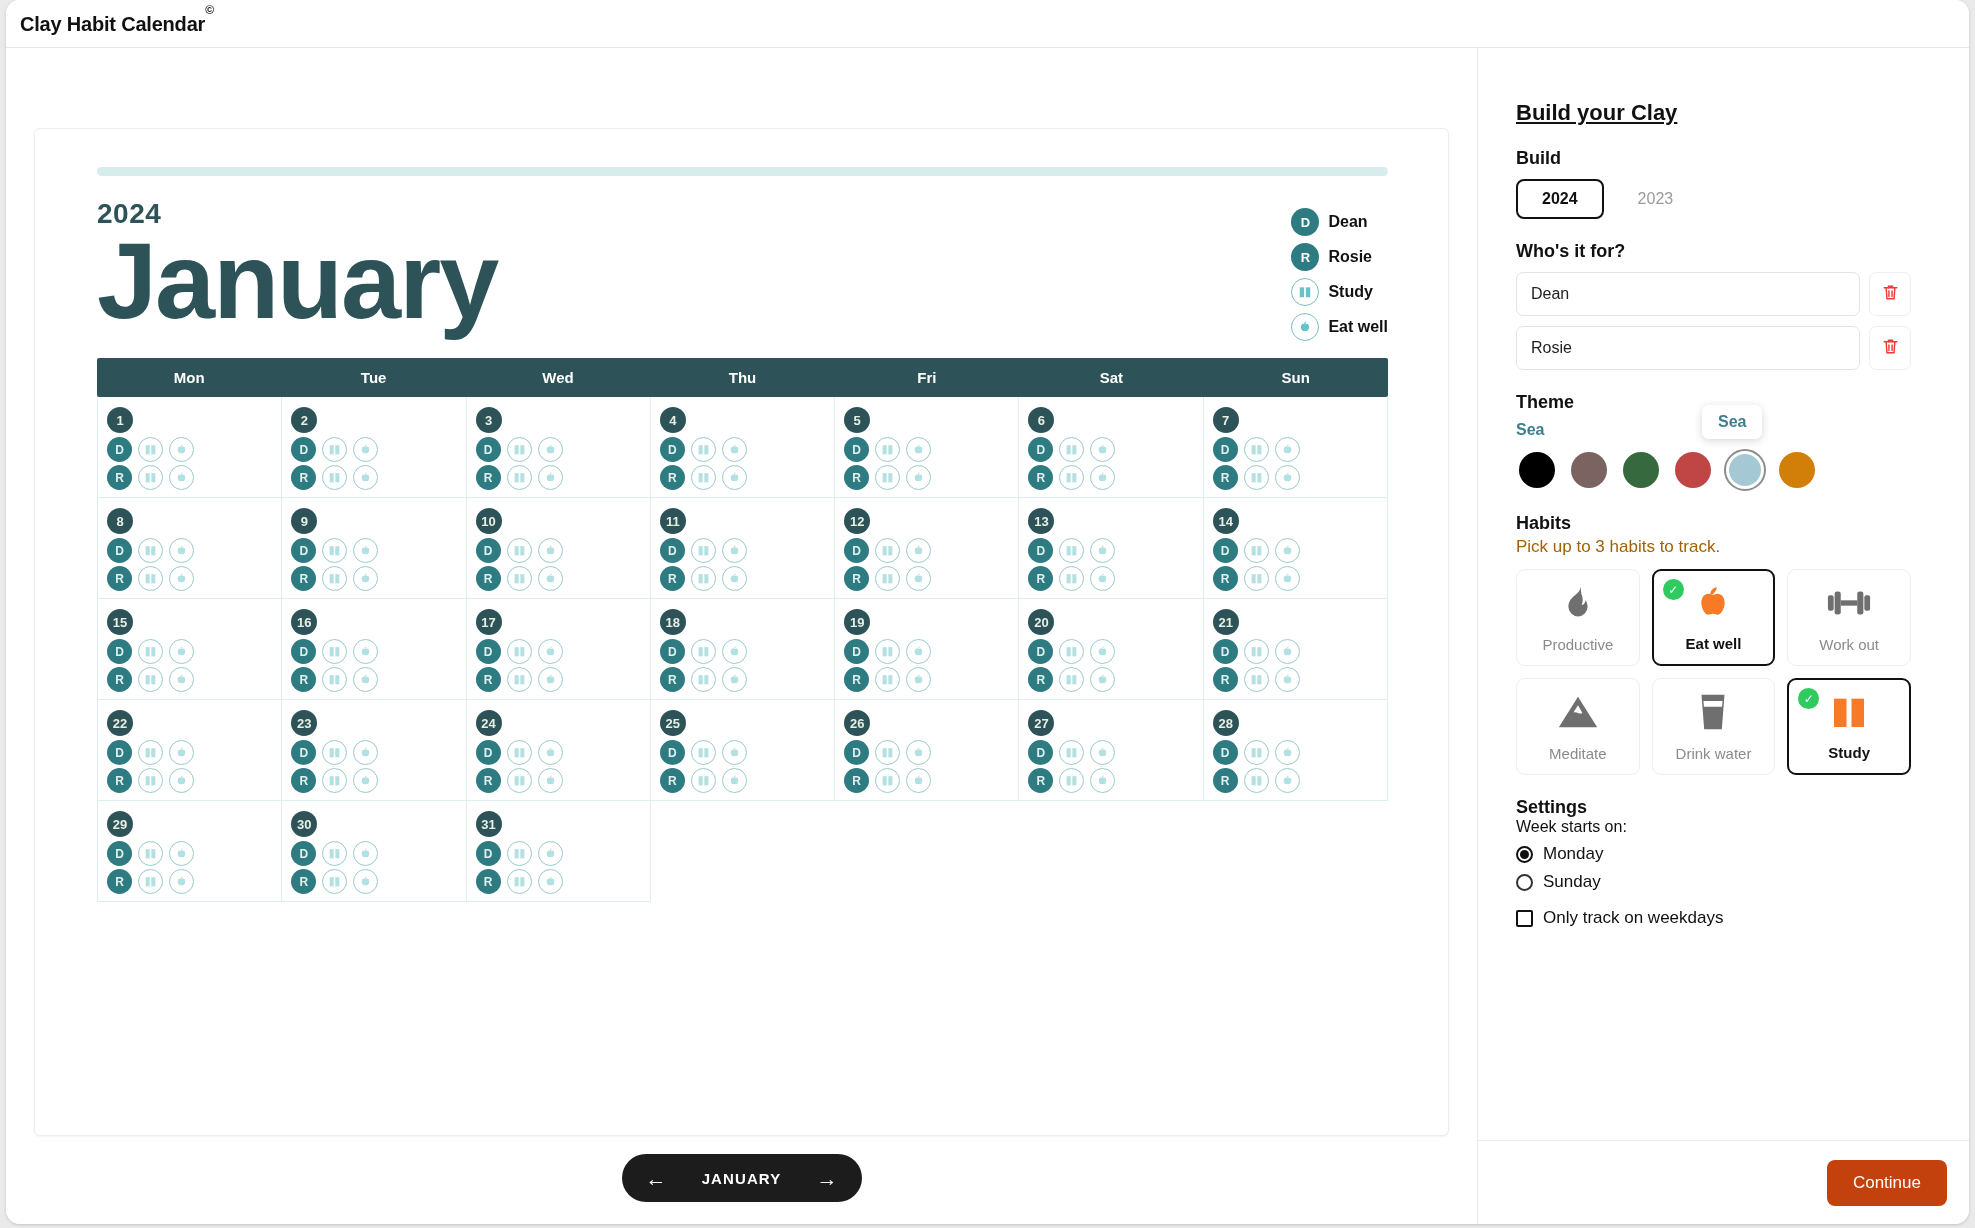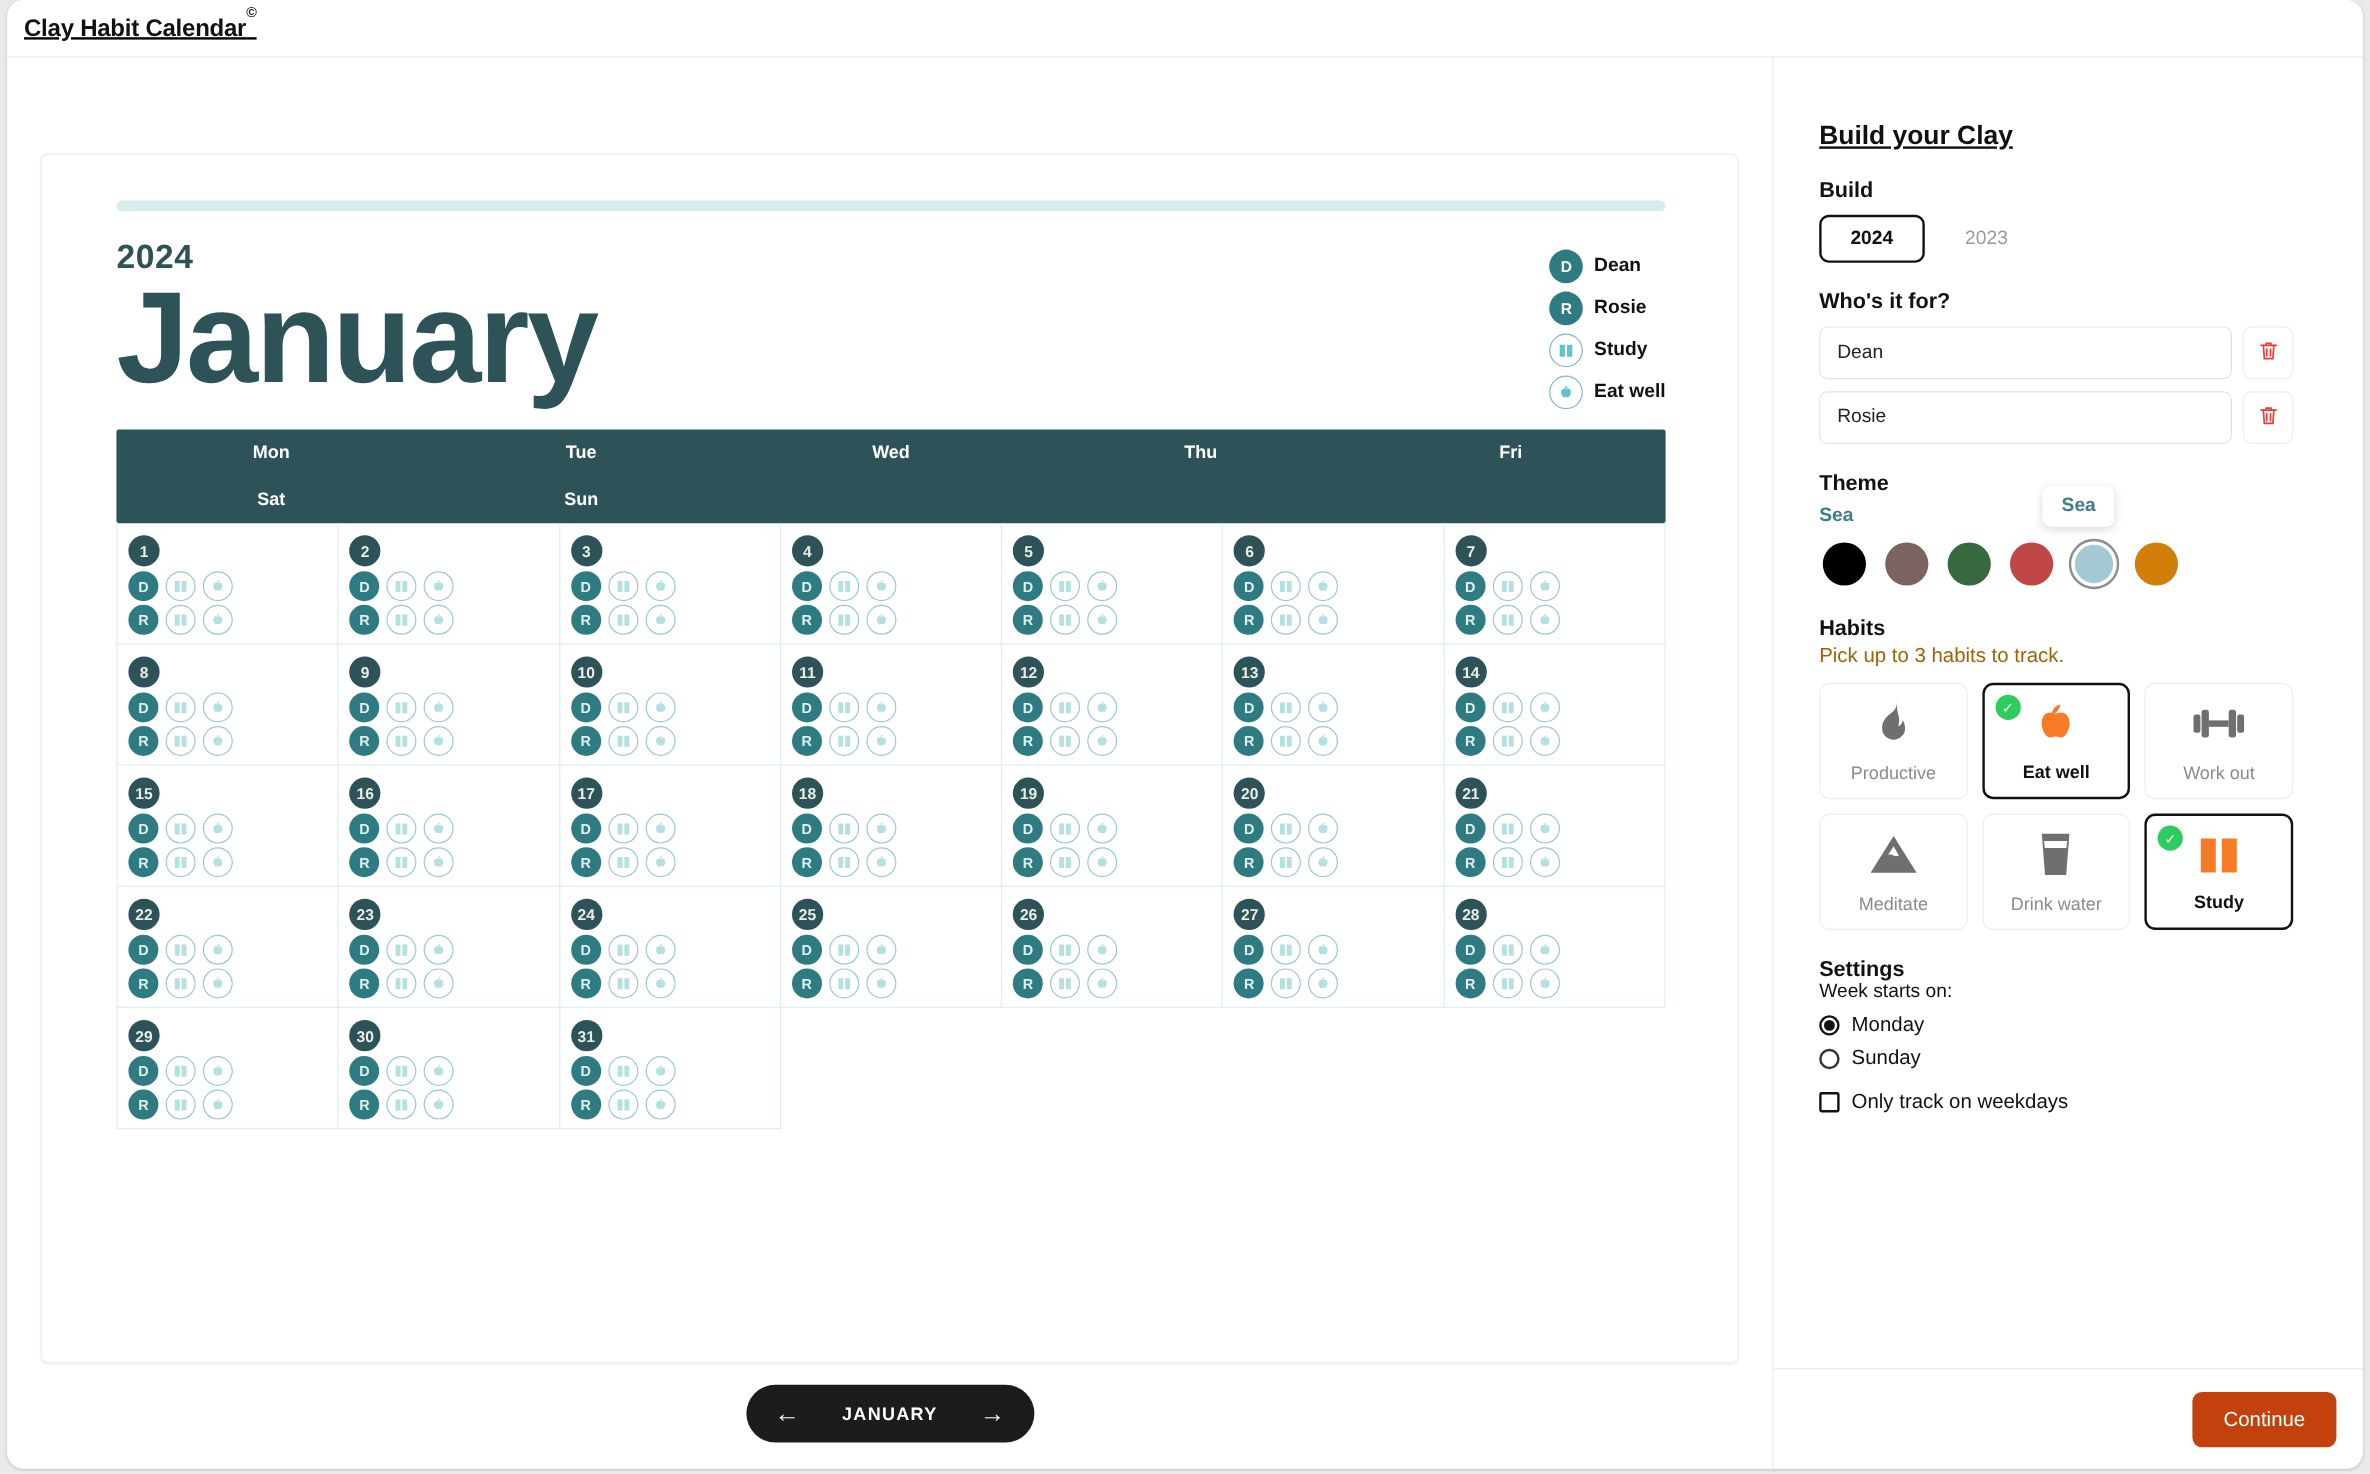--- a/index.html
+++ b/index.html
@@ -19,21 +19,20 @@
     display: flex; flex-direction: column;
   }
 
   
   .topbar {
     height: 48px; flex: 0 0 48px;
     border-bottom: 1px solid #e7e7e7;
     display: flex; align-items: center;
     padding-left: 14px;
     background: #fff;
-    text-decoration: underline;
   }
   .topbar-title {
     font-size: 20px; font-weight: 700; color: #111;
     letter-spacing: -.2px;
     position: relative;
   }
   .topbar-title sup { font-size: 12px; font-weight:700; top:-.7em; position:relative; }
 
   
   .body { flex: 1; display: flex; min-height: 0; }
@@ -86,21 +85,21 @@
   .lg-dot {
     width: 28px; height: 28px; border-radius: 50%;
     display: flex; align-items: center; justify-content: center;
     font-size: 13px; font-weight: 700;
   }
   .lg-dot.person { background: #2e7c82; color: #fff; }
   .lg-dot.habit  { background: #fff; border: 1.6px solid #7dbcc1; }
 
   
   .weekdays {
-    display: grid; grid-template-columns: repeat(5, 1fr);
+    display: grid; grid-template-columns: repeat(7, 1fr);
     background: #2d5358; border-radius: 2px;
   }
   .weekday {
     text-align: center; color: #fff; font-size: 15px; font-weight: 700;
     padding: 11px 0;
   }
   .weeks { border-left: 1px solid #dceeee; }
   .week { display: grid; grid-template-columns: repeat(7, 1fr); }
   .daycell {
     border-right: 1px solid #dceeee;

